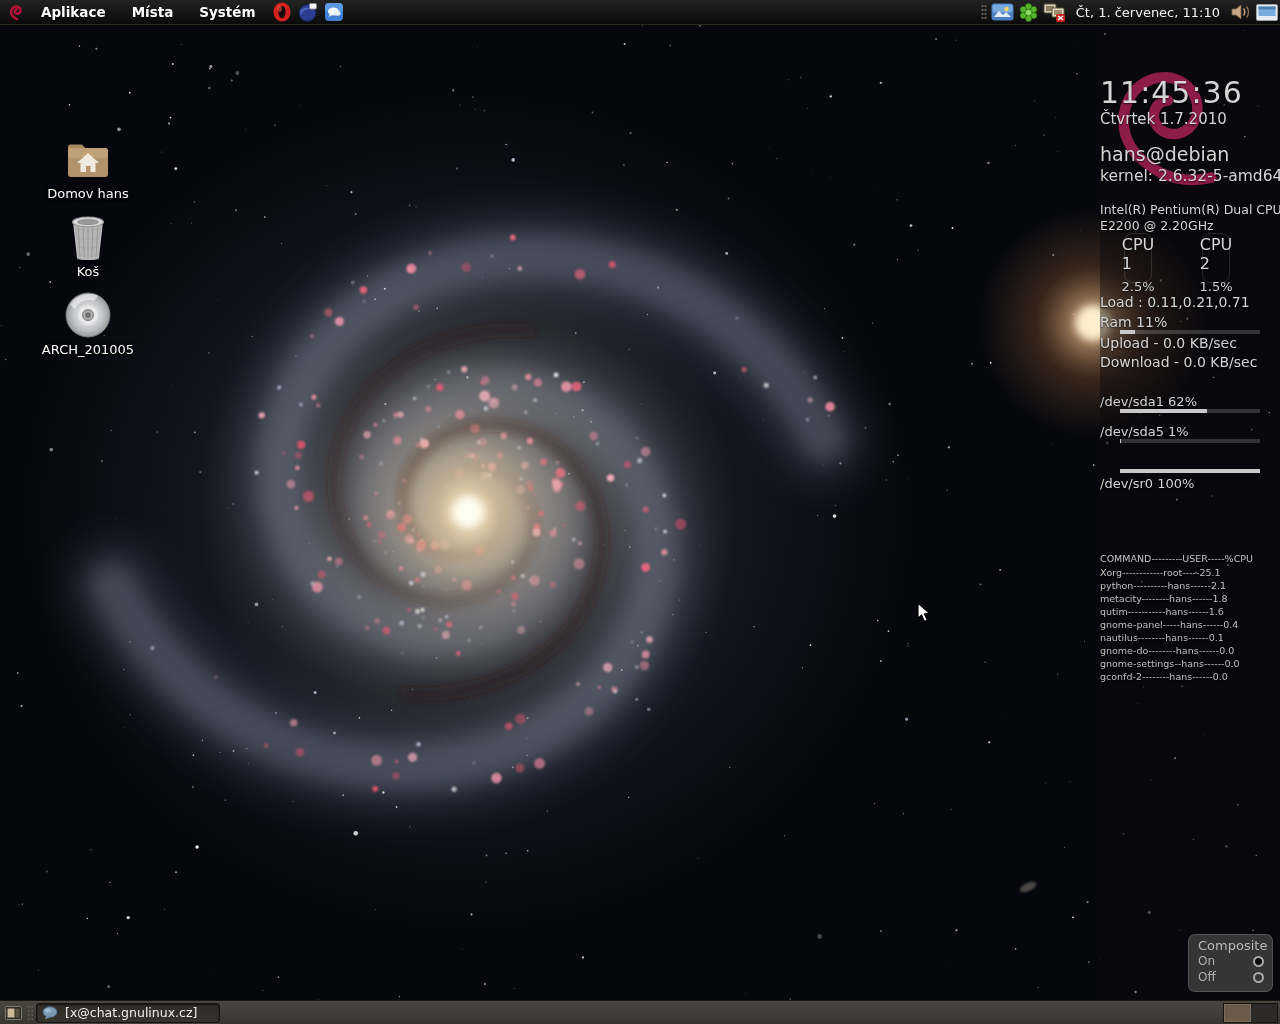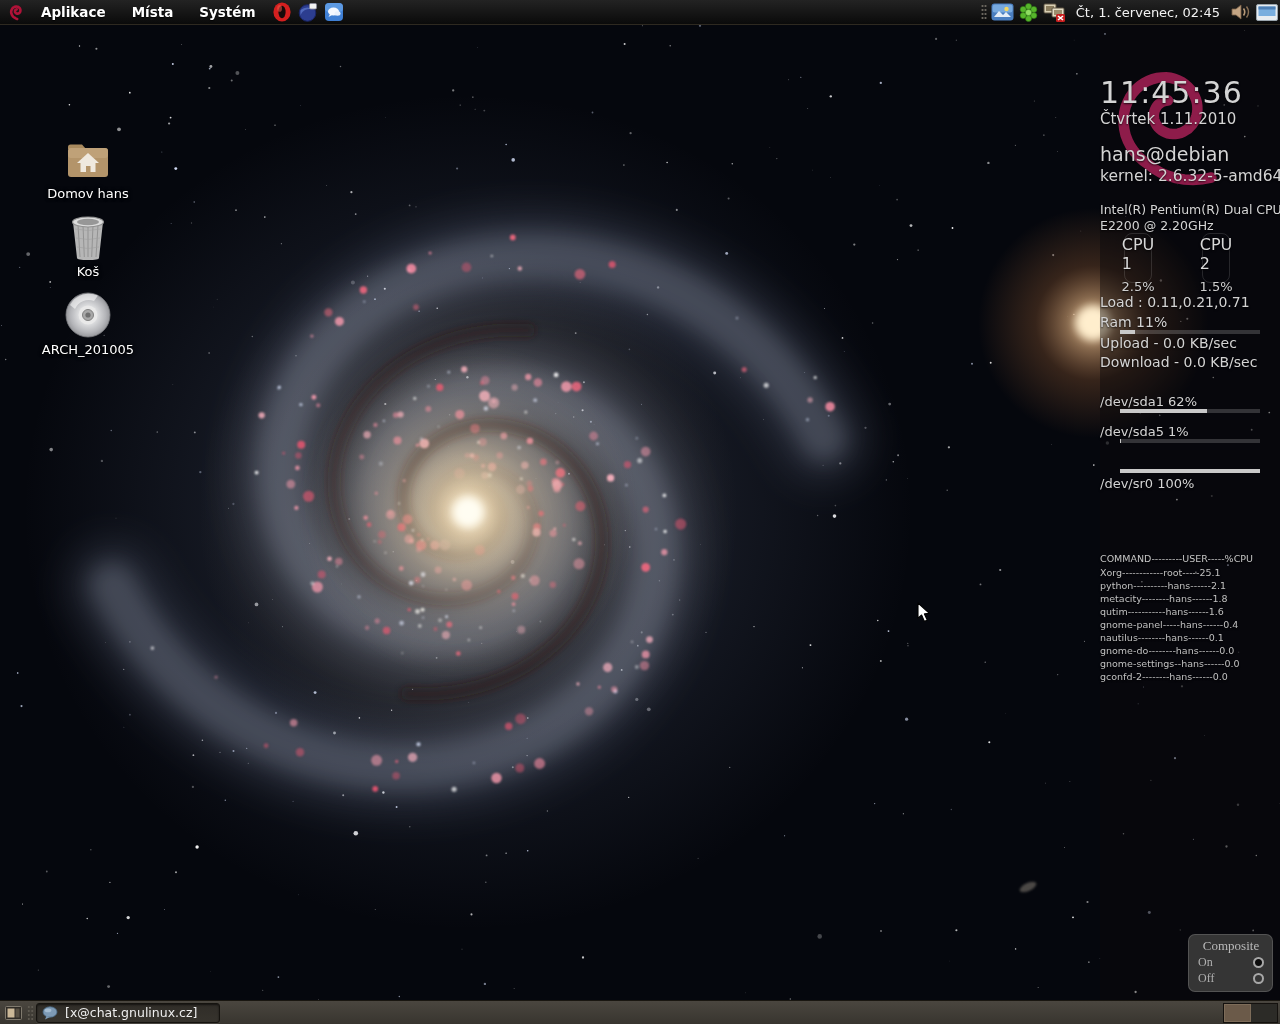--- a/index.html
+++ b/index.html
@@ -65,21 +65,21 @@
 
   
   .dicon { position:absolute; left:33px; width:110px; text-align:center; z-index:3; }
   .dicon .ic { height:56px; display:flex; align-items:flex-end; justify-content:center; }
   .dicon .lbl { margin-top:3px; color:#fff; font-size:13px;
     text-shadow:0 1px 3px #000, 0 0 4px #000; }
 
   
   .composite { position:absolute; left:1188px; top:909px; width:85px; height:58px;
     background:rgba(58,58,58,0.92); border:1px solid rgba(140,140,140,0.35);
-    border-radius:7px; z-index:4; padding:3px 8px 0 9px;font-family:Liberation Serif, serif; }
+    border-radius:7px; z-index:4; padding:3px 8px 0 9px; }
   .composite .title { color:#b9b9b9; font-size:13px; text-align:center; }
   .comp-row { display:flex; align-items:center; justify-content:space-between; height:16px; }
   .comp-row .olabel { color:#b0b0b0; font-size:12px; }
   .radio { width:11px; height:11px; border:2px solid #a8a8a8; border-radius:50%;
     background:transparent; }
   .radio.selected { background:radial-gradient(circle, #0c0c0c 0 3.2px, #2c2c2c 3.2px); }
 
   
   #cursor { position:absolute; left:917px; top:577px; z-index:9; }
 
@@ -169,21 +169,21 @@
       <span class="tray-icon">
         <svg width="24" height="20" viewBox="0 0 24 20">
           <rect x="1" y="2" width="12" height="9" rx="1" fill="#d9cfb4" stroke="#5c5342" stroke-width="1"></rect>
           <rect x="3" y="4" width="8" height="5" fill="#8a7c5e"></rect>
           <rect x="9" y="6" width="12" height="9" rx="1" fill="#e4dcc4" stroke="#5c5342" stroke-width="1"></rect>
           <rect x="11" y="8" width="8" height="5" fill="#9c8e6e"></rect>
           <rect x="13" y="12" width="9" height="8" rx="1.5" fill="#c81e1e"></rect>
           <path d="M15 14 L20 18 M20 14 L15 18" stroke="#fff" stroke-width="1.6"></path>
         </svg>
       </span>
-      <span class="panel-clock">Čt, 1. červenec, 02:45</span>
+      <span class="panel-clock">Čt, 1. červenec, 11:10</span>
       <span class="tray-icon">
         <svg width="24" height="20" viewBox="0 0 24 20">
           <path d="M3 7 L7 7 L12 3 L12 17 L7 13 L3 13 Z" fill="#c4a584" stroke="#7a6148" stroke-width="0.8"></path>
           <path d="M14.5 6.5 Q17 10 14.5 13.5" fill="none" stroke="#b99a78" stroke-width="1.6"></path>
           <path d="M17.5 4.5 Q21.5 10 17.5 15.5" fill="none" stroke="#a98a68" stroke-width="1.4" opacity="0.8"></path>
         </svg>
       </span>
       <span class="tray-icon">
         <svg width="22" height="17" viewBox="0 0 22 17">
           <rect x="0.5" y="0.5" width="21" height="16" rx="1.5" fill="#e8ecf0" stroke="#9aa4ac" stroke-width="1"></rect>
@@ -873,21 +873,21 @@
         </svg>
       </div>
       <div class="lbl">ARCH_201005</div>
     </div>
 
     <div class="conky">
       <svg id="conky-swirl" width="180" height="185" viewBox="0 0 180 185">
           <path d="M111.4 142.5L102.1 144.3L93.0 144.9L84.2 144.5L75.9 143.1L68.2 140.8L61.0 137.7L54.6 134.0L48.8 129.7L43.3 125.8L38.4 121.4L34.2 116.5L30.6 111.3L27.8 105.8L25.6 100.1L24.3 94.3L23.6 88.5L23.6 82.7L24.3 77.2L25.6 71.8L27.6 66.8L30.0 62.1L33.0 57.8L36.3 54.0L40.1 50.7L44.1 48.0L48.3 45.7L52.7 44.1L57.1 42.9L61.6 42.4L66.0 42.3L70.3 42.8L74.4 43.8L78.3 45.3L81.9 47.1L85.2 49.3L88.1 51.9L90.7 54.7L92.9 57.8L94.6 61.0L96.0 64.4L96.9 67.8L97.3 71.2L97.4 74.6L97.1 77.9L96.3 81.1L95.3 84.1L93.9 86.9L92.2 89.5L90.2 91.7L88.1 93.8L85.7 95.4L83.3 96.8L80.7 97.9L78.1 98.6L75.4 99.0L72.8 99.1L70.3 98.8L67.8 98.3L65.5 97.5L63.4 96.4L61.4 95.2L59.6 93.7L58.0 92.0L56.7 90.3L55.6 88.4L54.8 86.4L54.2 84.4L53.9 82.4L53.8 80.4L54.0 78.4L54.4 76.5L55.0 74.7L55.8 73.0L56.7 71.5L57.8 70.1L59.1 68.9L60.5 67.9L61.9 67.0L63.4 66.4L65.0 65.9L66.5 65.7L68.1 65.6" fill="none" stroke="#8e1c4a" stroke-width="10.5" stroke-linecap="round"></path>
         </svg>
       <div class="ck ck-time">11:45:36</div>
-      <div class="ck ck-date">Čtvrtek 1.11.2010</div>
+      <div class="ck ck-date">Čtvrtek 1.7.2010</div>
       <div class="ck ck-user">hans@debian</div>
       <div class="ck ck-kernel">kernel: 2.6.32-5-amd64</div>
       <div class="ck ck-cpu1">Intel(R) Pentium(R) Dual  CPU</div>
       <div class="ck ck-cpu2">E2200  @ 2.20GHz</div>
 
       <div class="cpu-box" style="left:24px">
         <span class="cpu-name">CPU 1</span>
         <span class="cpu-pct">2.5%</span>
         <span class="cpu-line"></span>
       </div>

